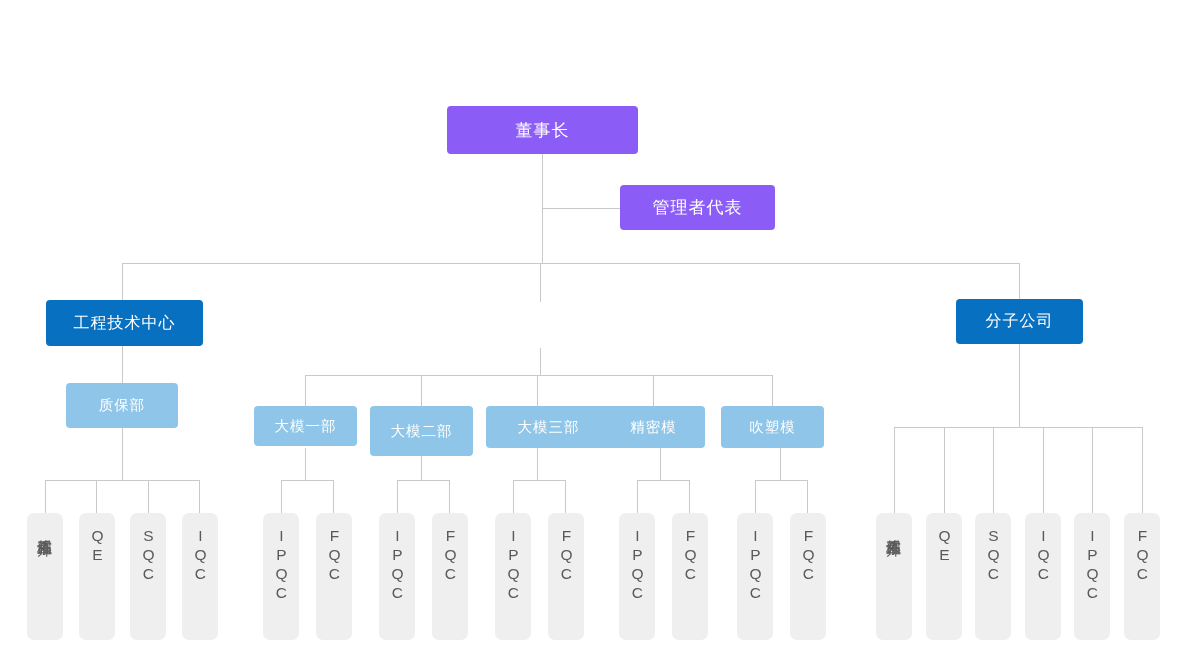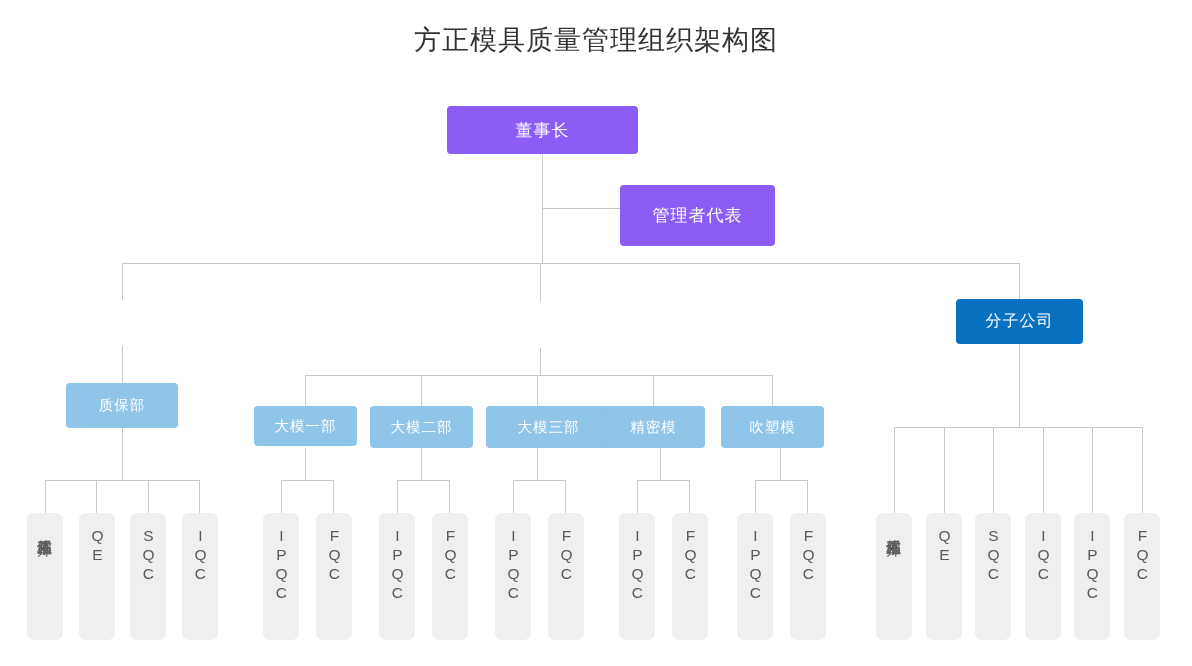--- a/index.html
+++ b/index.html
@@ -86,21 +86,20 @@
   .leaf-text.latin {
     font-size: 15.5px;
     letter-spacing: 2px;
   }
 </style>
 </head>
 <body>
 
 <div id="chart-root">
 
-  <div class="chart-title">方正模具质量管理组织架构图</div>
 
   <div class="conn v" style="left:542px; top:154px; height:109px;"></div>
 
   <div class="conn h" style="left:542px; top:208px; width:79px;"></div>
 
   <div class="conn h" style="left:122px; top:263px; width:898px;"></div>
   <div class="conn v" style="left:122px; top:263px; height:37px;"></div>
   <div class="conn v" style="left:540px; top:263px; height:39px;"></div>
   <div class="conn v" style="left:1019px; top:263px; height:36px;"></div>
 
@@ -152,39 +151,42 @@
   <div class="conn v" style="left:944px; top:427px; height:86px;"></div>
   <div class="conn v" style="left:993px; top:427px; height:86px;"></div>
   <div class="conn v" style="left:1043px; top:427px; height:86px;"></div>
   <div class="conn v" style="left:1092px; top:427px; height:86px;"></div>
   <div class="conn v" style="left:1142px; top:427px; height:86px;"></div>
 
   <div class="node level1" style="left:447px; top:106px; width:191px; height:48px;">
     <span>董事长</span>
   </div>
 
-  <div class="node level1" style="left:620px; top:185px; width:155px; height:61px;">
+  <div class="node level1" style="left:620px; top:185px; width:155px; height:45px;">
     <span>管理者代表</span>
   </div>
 
+  <div class="node level2" style="left:46px; top:300px; width:157px; height:46px;">
+    <span>工程技术中心</span>
+  </div>
 
 
   <div class="node level3" style="left:66px; top:383px; width:112px; height:45px;">
     <span>质保部</span>
   </div>
 
   <div class="node level2" style="left:956px; top:299px; width:127px; height:45px;">
     <span>分子公司</span>
   </div>
 
   <div class="node level3" style="left:254px; top:406px; width:103px; height:40px;">
     <span>大模一部</span>
   </div>
 
-  <div class="node level3" style="left:370px; top:406px; width:103px; height:42px;">
+  <div class="node level3" style="left:370px; top:406px; width:103px; height:50px;">
     <span>大模二部</span>
   </div>
 
   <div class="node level3" style="left:486px; top:406px; width:125px; height:42px;">
     <span>大模三部</span>
   </div>
 
   <div class="node level3" style="left:721px; top:406px; width:103px; height:42px;">
     <span>吹塑模</span>
   </div>

